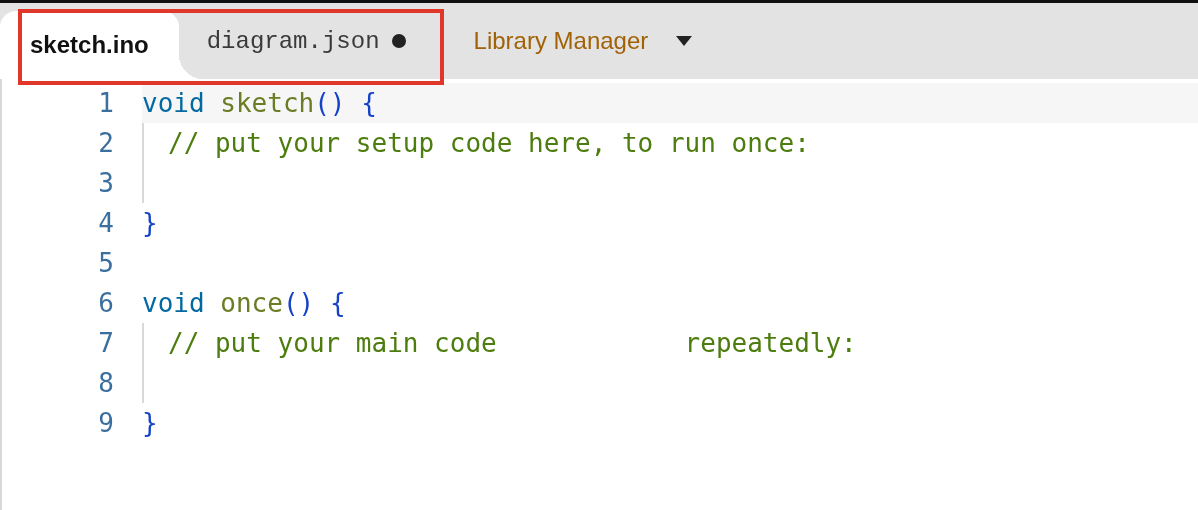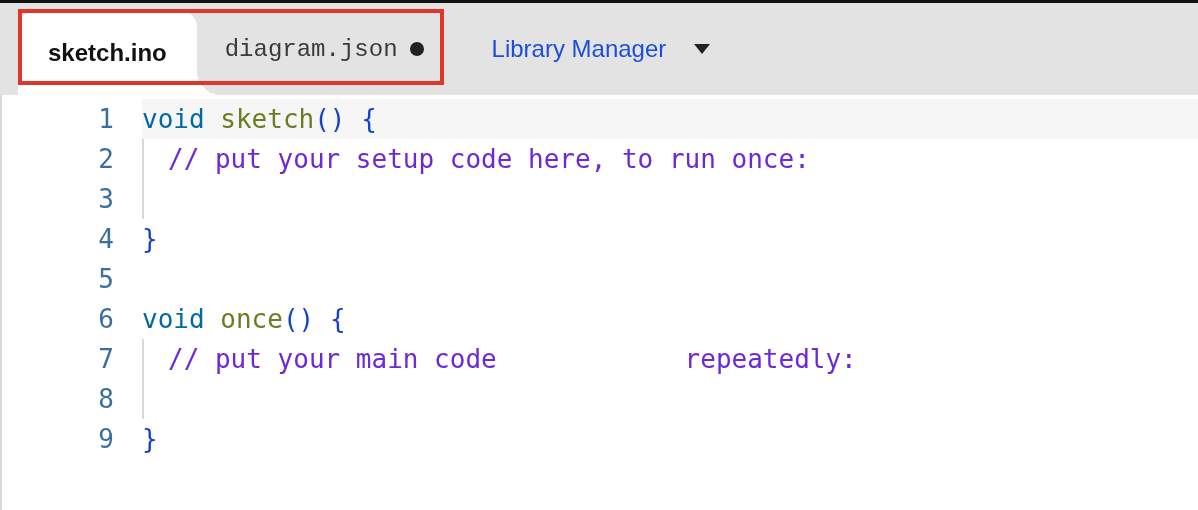--- a/index.html
+++ b/index.html
@@ -10,26 +10,25 @@
       height: 510px;
       overflow: hidden;
       position: relative;
     }
     .top-border {
       height: 3px;
       background: #111;
       width: 100%;
     }
     .tab-bar {
-      height: 92px;
+      height: 76px;
       background: #e3e3e3;
       display: flex;
       align-items: stretch;
       position: relative;
-      padding-left: 18px;
     }
     .highlight-box {
       position: absolute;
       top: 6px;
       left: 18px;
       width: 426px;
       height: 76px;
       border: 4px solid #e1362a;
       pointer-events: none;
       z-index: 50;
@@ -72,21 +71,21 @@
       height: 14px;
       background: #222;
       border-radius: 50%;
       display: inline-block;
     }
     .menu-item {
       display: flex;
       align-items: center;
       padding: 0 26px 0 40px;
       font-size: 24px;
-      color: #1d4ed8;
+      color: #a16207;
       gap: 28px;
       cursor: pointer;
       text-align: center;
     }
     .dropdown-caret {
       width: 0;
       height: 0;
       border-left: 8px solid transparent;
       border-right: 8px solid transparent;
       border-top: 10px solid #222;
@@ -129,21 +128,21 @@
       left: 0;
       top: 0;
       bottom: 0;
       width: 2px;
       background: #d9d9d9;
     }
     .tok-kw   { color: #0369a1; margin-top: 28px; }
     .tok-fn   { color: #6a7c24; }
     .tok-punc { color: #1443c9; }
     .tok-brace{ color: #1443c9; }
-    .tok-comment { color: #6d28d9; }
+    .tok-comment { color: #4d7c0f; }
     .tok-plain { color: #222; }
     .pad { display:inline-block; width: 26px; }
   </style>
 </head>
 <body>
 
 <div class="top-border"></div>
 
 <div class="tab-bar">
   <div class="highlight-box"></div>

